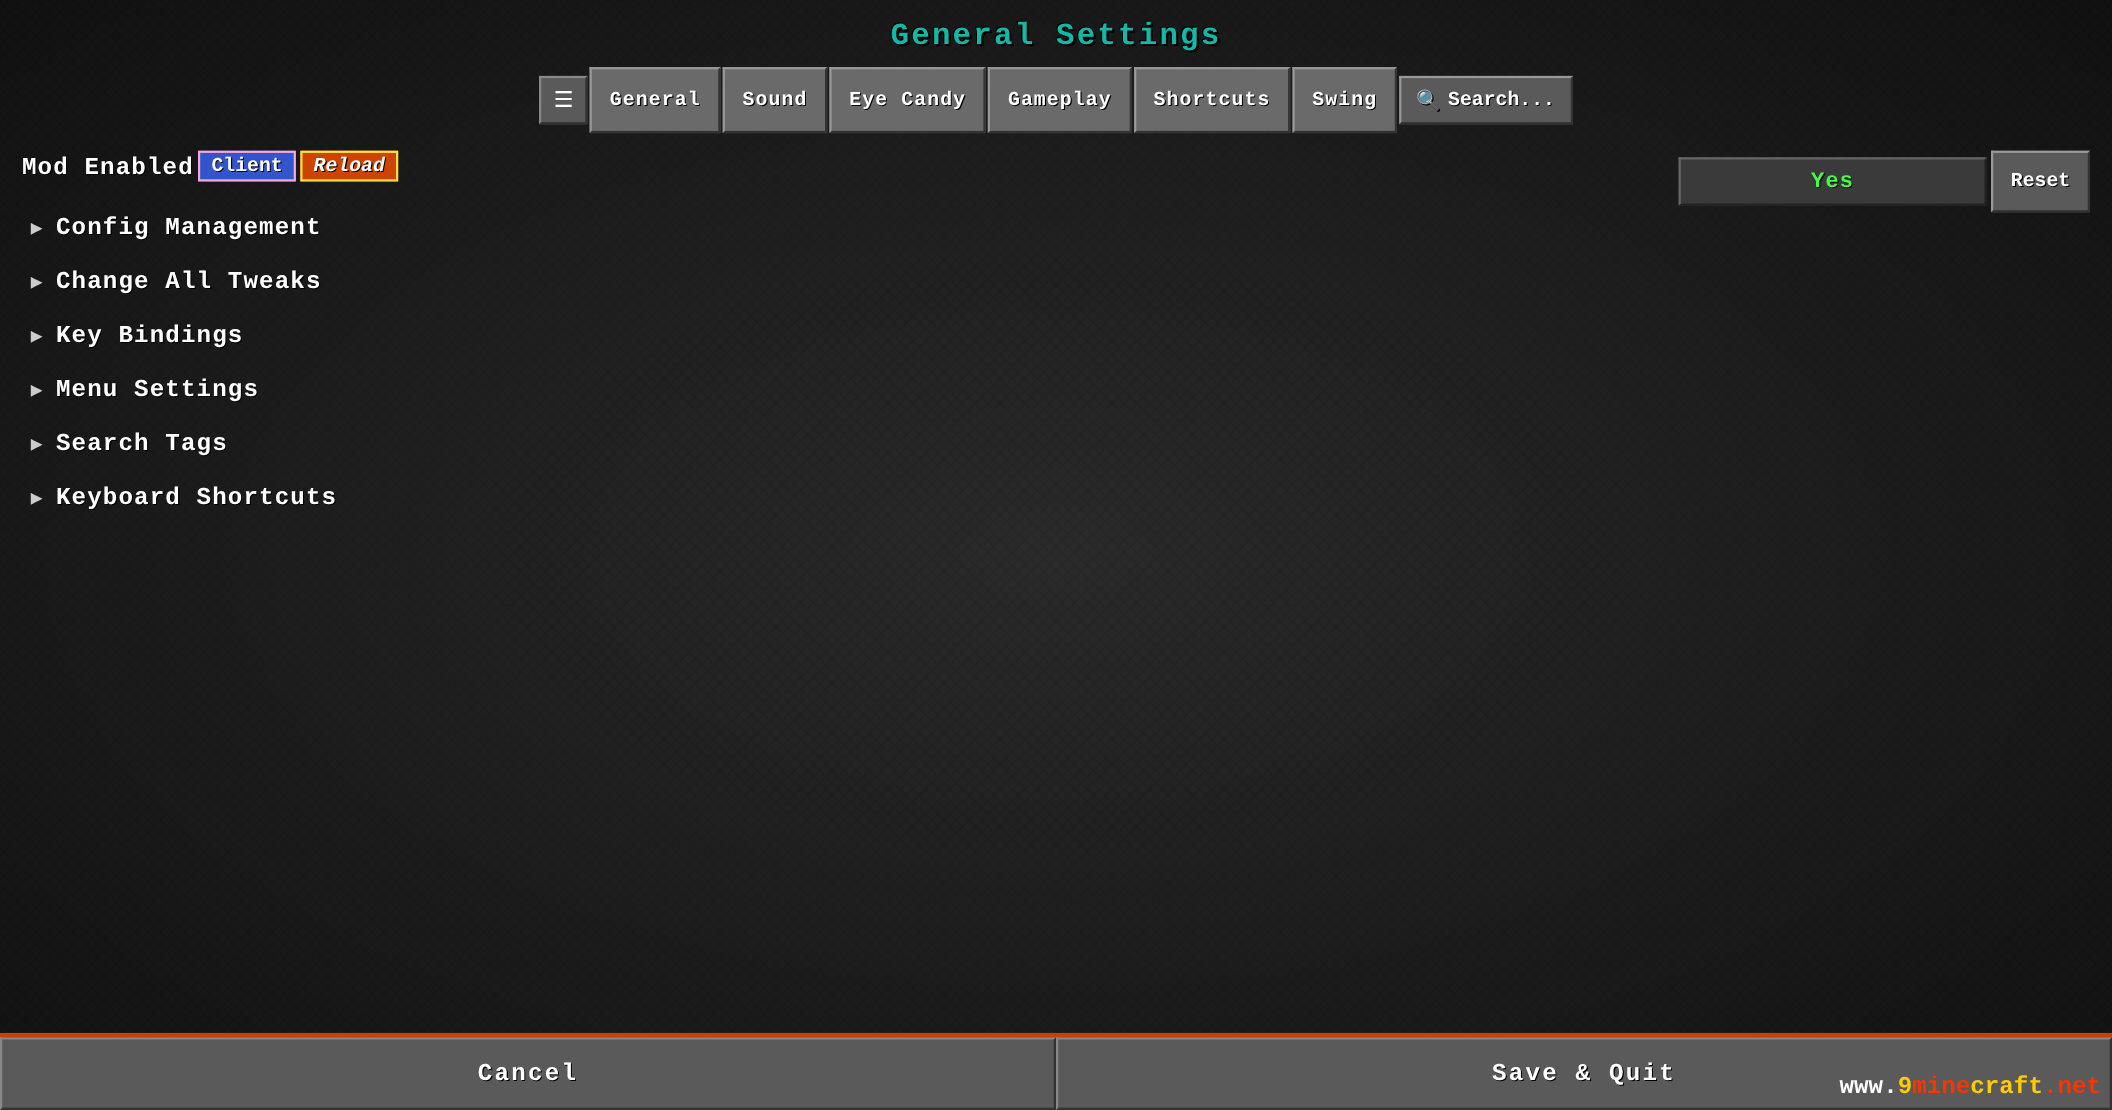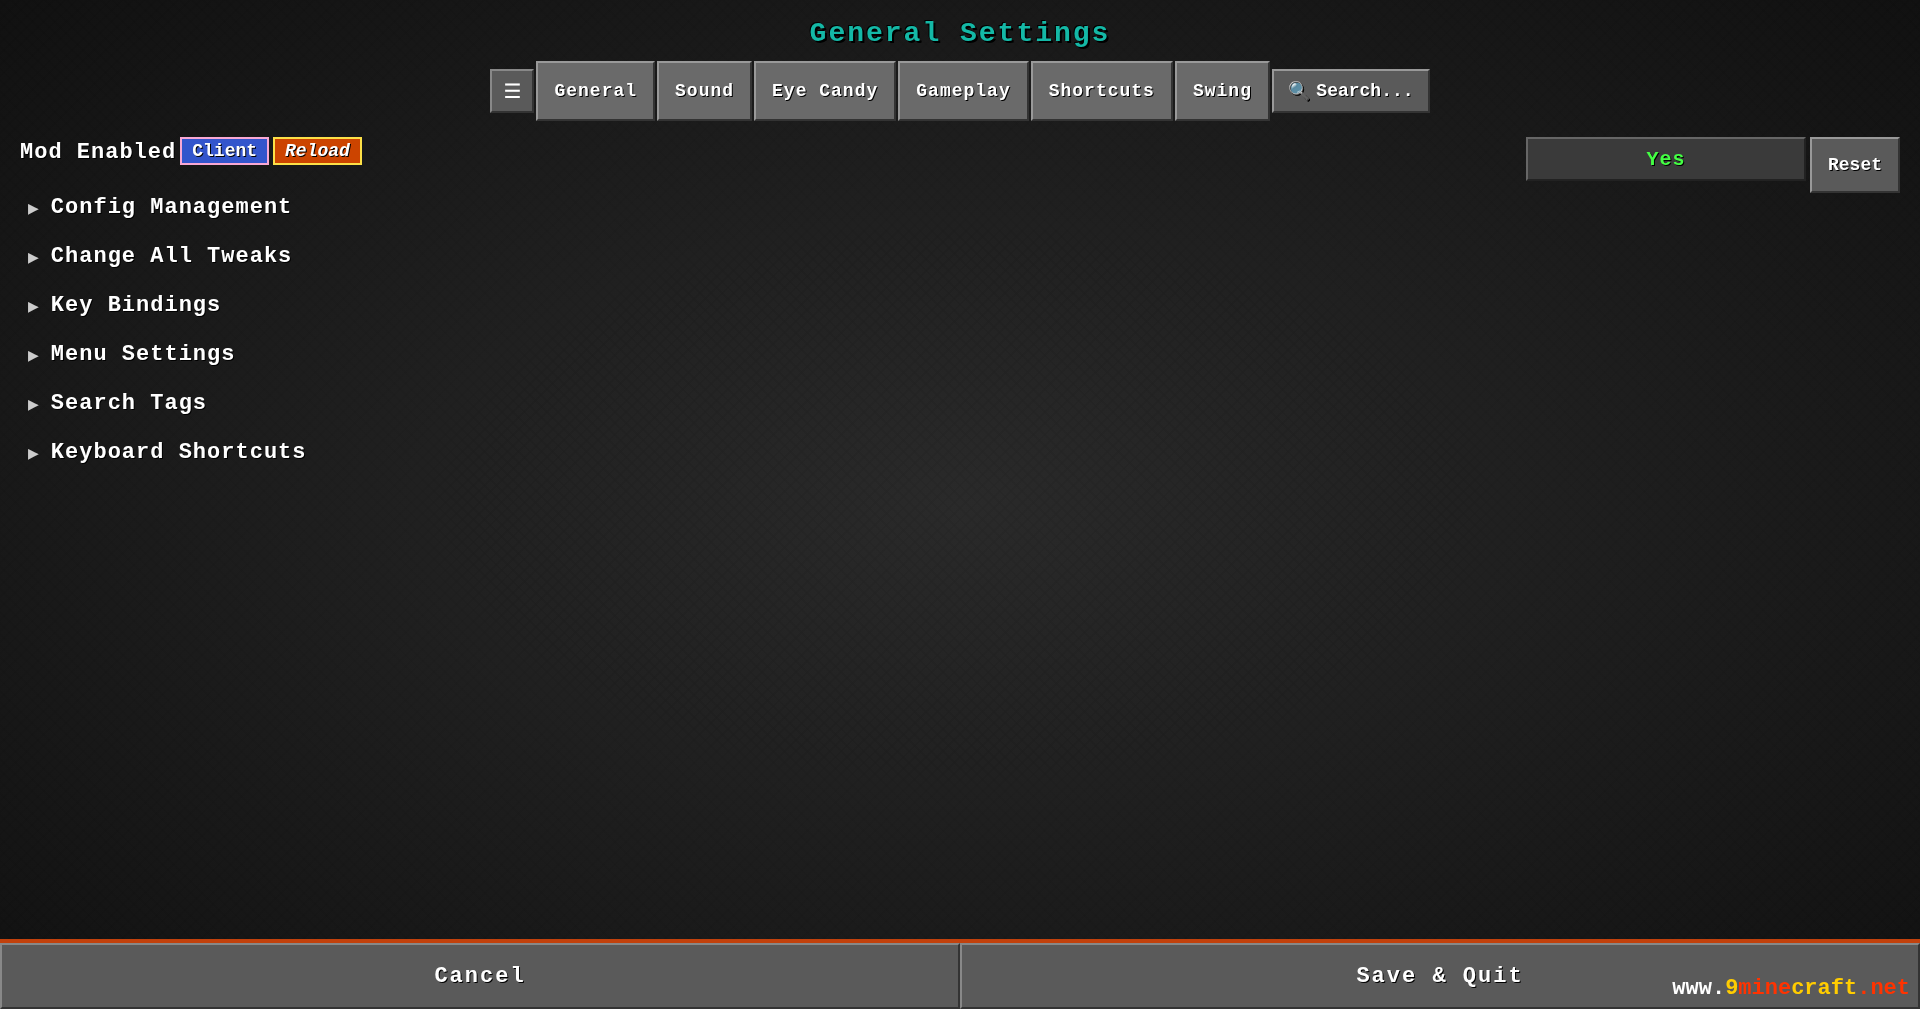--- a/index.html
+++ b/index.html
@@ -166,21 +166,21 @@
       text-shadow: 1px 1px 0 #000;
       cursor: pointer;
     }
 
     
     .value-control {
       position: absolute;
       right: 20px;
       top: 16px;
       display: flex;
-      align-items: flex-start;
+      align-items: center;
       gap: 4px;
     }
 
     .yes-btn {
       width: 280px;
       height: 44px;
       background: #3a3a3a;
       border: 2px solid #666;
       border-bottom-color: #222;
       border-right-color: #222;

